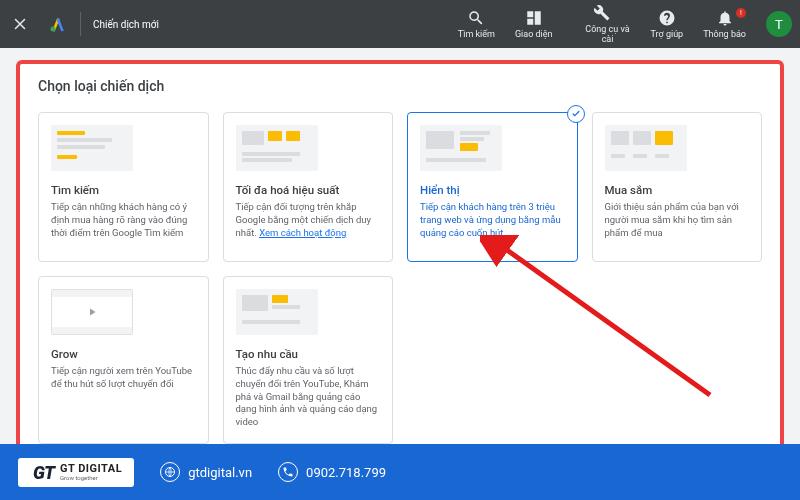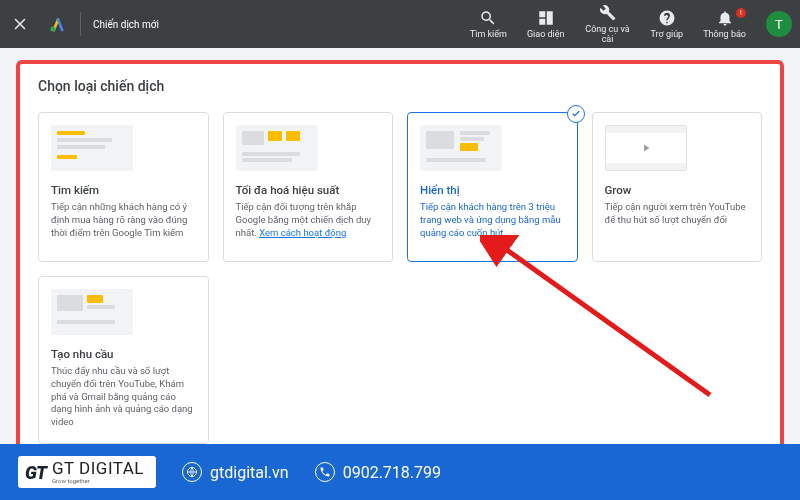--- a/index.html
+++ b/index.html
@@ -37,26 +37,26 @@
   .thumb-box { position:absolute; background:#dadce0; border-radius:1px; }
   .card-title { font-size:11.5px; font-weight:500; color:#3c4043; margin-bottom:4px; }
   .card-desc { font-size:9.5px; line-height:1.35; color:#5f6368; }
   .card-desc .lnk { color:#1a73e8; text-decoration:underline; cursor:pointer; }
 
   
   .arrow { position:absolute; top:235px; left:480px; pointer-events:none; }
 
   
   .footer { position:absolute; left:0; right:0; bottom:0; height:56px; background:#1967d2; display:flex; align-items:center; padding:0 18px; gap:26px; color:#fff; }
-  .brandbox { background:#fff; color:#222; border-radius:3px; padding:4px 12px 4px 7px; display:flex; align-items:center; gap:6px; }
+  .brandbox { background:#fff; color:#222; border-radius:3px; padding:4px 12px 4px 15px; display:flex; align-items:center; gap:6px; }
   .brand-logo { font-weight:900; font-style:italic; font-size:18px; letter-spacing:-1px; color:#1b2331; }
   .brand-txt { display:flex; flex-direction:column; line-height:1; }
-  .brand-name { font-size:17px; font-weight:400; letter-spacing:0.5px; }
+  .brand-name { font-size:11px; font-weight:700; letter-spacing:0.5px; }
   .brand-tag { font-size:6px; color:#666; margin-top:1px; }
-  .ft-item { display:flex; align-items:center; gap:8px; font-size:16px; }
+  .ft-item { display:flex; align-items:center; gap:8px; font-size:13px; }
   .ft-icon { width:20px; height:20px; border:1.5px solid #fff; border-radius:50%; display:flex; align-items:center; justify-content:center; }
   .ft-icon svg { width:12px; height:12px; fill:#fff; }
 </style>
 </head>
 <body>
 
 <div class="hdr">
   <div class="hdr-left">
     <div class="hdr-close">
       <svg viewBox="0 0 24 24" width="18" height="18" fill="#e8eaed">
@@ -84,21 +84,21 @@
     <div class="nav-item">
       <svg viewBox="0 0 24 24">
           <path d="M3 3h8v8H3zM13 3h8v18h-8zM3 13h8v8H3z"></path>
         </svg>
       <span>Giao diện</span>
     </div>
     <div class="nav-item">
       <svg viewBox="0 0 24 24">
           <path d="M22 19l-9-9a6 6 0 00-8-8L9 6 6 9 2 5a6 6 0 008 8l9 9z"></path>
         </svg>
-      <span style="max-width:46px; text-align:center;">Công cụ và cài</span>
+      <span style="max-width:46px; text-align:center;margin-left:12px;">Công cụ và cài</span>
     </div>
     <div class="nav-item">
       <svg viewBox="0 0 24 24">
           <path d="M12 2a10 10 0 100 20 10 10 0 000-20zm1 17h-2v-2h2v2zm2-7l-1 1c-.8.8-1 1.3-1 2h-2c0-1.3.5-2.2 1.3-3l1.2-1.2A2 2 0 0010 9H8a4 4 0 118 0c0 1-.4 1.8-1 2z"></path>
         </svg>
       <span>Trợ giúp</span>
     </div>
     <div class="nav-item">
       <svg viewBox="0 0 24 24">
           <path d="M12 22a2 2 0 002-2h-4a2 2 0 002 2zm6-6V11a6 6 0 00-5-5.9V4a1 1 0 00-2 0v1.1A6 6 0 006 11v5l-2 2v1h16v-1l-2-2z"></path>
@@ -151,20 +151,32 @@
           <div class="thumb-box" style="left:6px;top:6px;width:28px;height:18px;"></div>
           <div class="thumb-box thumb-accent" style="background:#fbbc04;left:40px;top:18px;width:18px;height:8px;"></div>
           <div class="thumb-line" style="width:30px; position:absolute; top:6px; left:40px;"></div>
           <div class="thumb-line" style="width:24px; position:absolute; top:12px; left:40px;"></div>
           <div class="thumb-line" style="width:60px; position:absolute; bottom:6px; left:6px;"></div>
         </div>
         <div class="card-title">Hiển thị</div>
         <div class="card-desc">Tiếp cận khách hàng trên 3 triệu trang web và ứng dụng bằng mẫu quảng cáo cuốn hút</div>
       </div>
 
+      <div class="card">
+        <div class="card-thumb">
+          <div class="thumb-box" style="left:6px;top:6px;width:18px;height:14px;"></div>
+          <div class="thumb-box" style="left:28px;top:6px;width:18px;height:14px;"></div>
+          <div class="thumb-box thumb-accent" style="background:#fbbc04;left:50px;top:6px;width:18px;height:14px;"></div>
+          <div class="thumb-line" style="width:14px; position:absolute; bottom:10px; left:6px;"></div>
+          <div class="thumb-line" style="width:14px; position:absolute; bottom:10px; left:28px;"></div>
+          <div class="thumb-line" style="width:14px; position:absolute; bottom:10px; left:50px;"></div>
+        </div>
+        <div class="card-title">Mua sắm</div>
+        <div class="card-desc">Giới thiệu sản phẩm của bạn với người mua sắm khi họ tìm sản phẩm để mua</div>
+      </div>
 
       <div class="card">
         <div class="card-thumb" style="background:#fff; border:1px solid #e0e0e0;">
           <div class="thumb-box" style="left:0;top:0;width:100%;height:7px;background:#f1f3f4;"></div>
           <div class="thumb-box" style="left:0;bottom:0;width:100%;height:7px;background:#f1f3f4;"></div>
           <svg style="position:absolute;left:50%;top:50%;transform:translate(-50%,-50%);" width="12" height="12" viewBox="0 0 24 24" fill="#9aa0a6">
               <path d="M8 5v14l11-7z"></path>
             </svg>
         </div>
         <div class="card-title">Grow</div>

